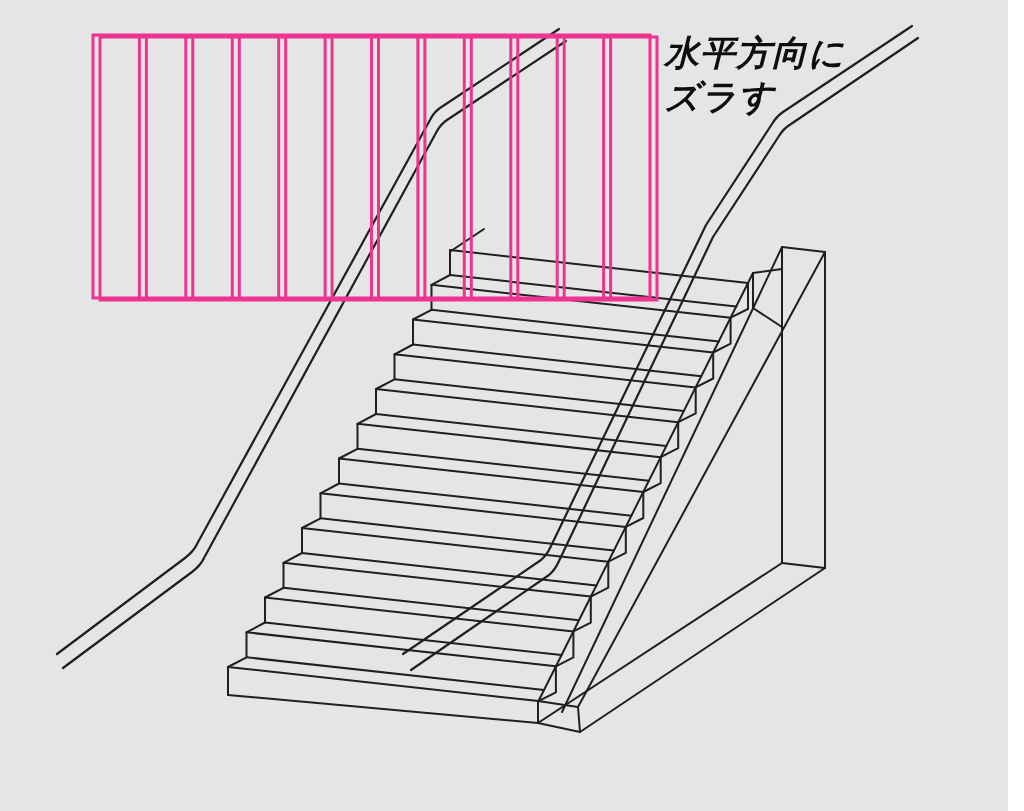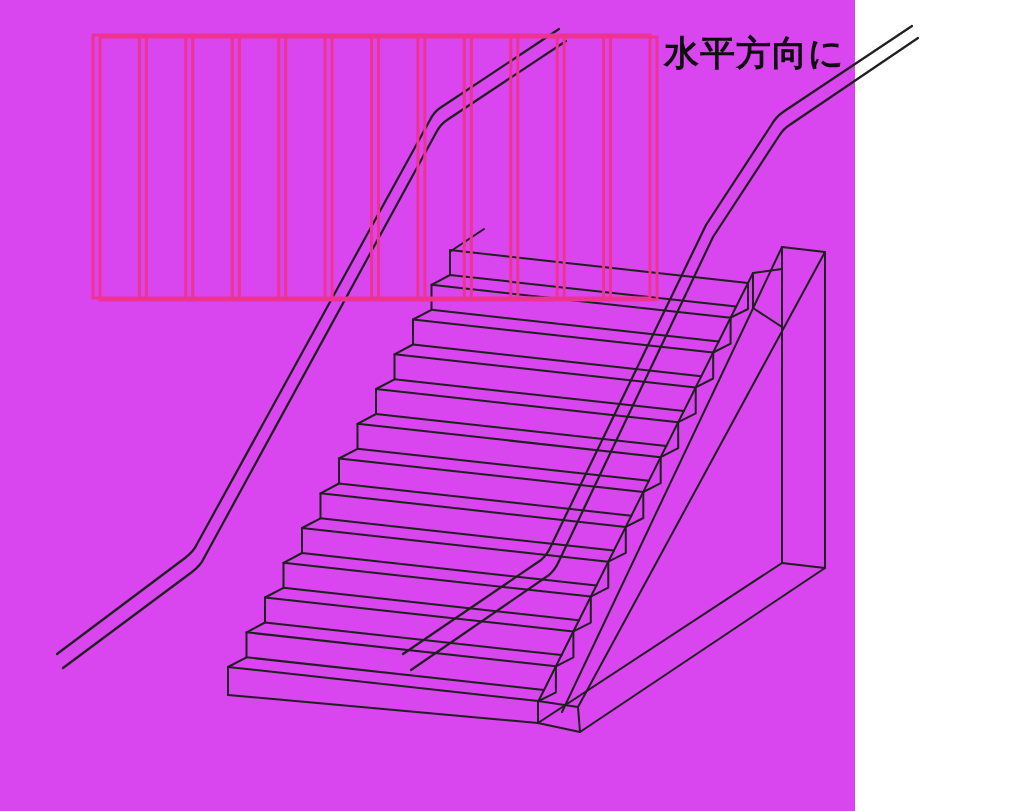--- a/index.html
+++ b/index.html
@@ -6,23 +6,24 @@
     margin: 0;
     padding: 0;
     background: #ffffff;
     width: 1024px;
     height: 811px;
     overflow: hidden;
     font-family: "DejaVu Sans", sans-serif;
   }
   .canvas-wrap {
     position: relative;
-    width: 855px;
+    width: 1008px;
     height: 811px;
-    background: #d946ef;
+    background: #e5e5e5;
+    font-style: italic;
   }
   svg.drawing {
     position: absolute;
     left: 0;
     top: 0;
   }
   .annotation {
     position: absolute;
     left: 664px;
     top: 32px;
@@ -158,15 +159,16 @@
         <path d="M471.3,37 L471.3,300"></path>
         <path d="M517.8,37 L517.8,300"></path>
         <path d="M564.2,37 L564.2,300"></path>
         <path d="M610.6,37 L610.6,300"></path>
       </g>
     </g>
   </svg>
 
   <div class="annotation">
     <span class="line">水平方向に</span>
+    <span class="line">ズラす</span>
   </div>
 
 </div>
 
 </body></html>

